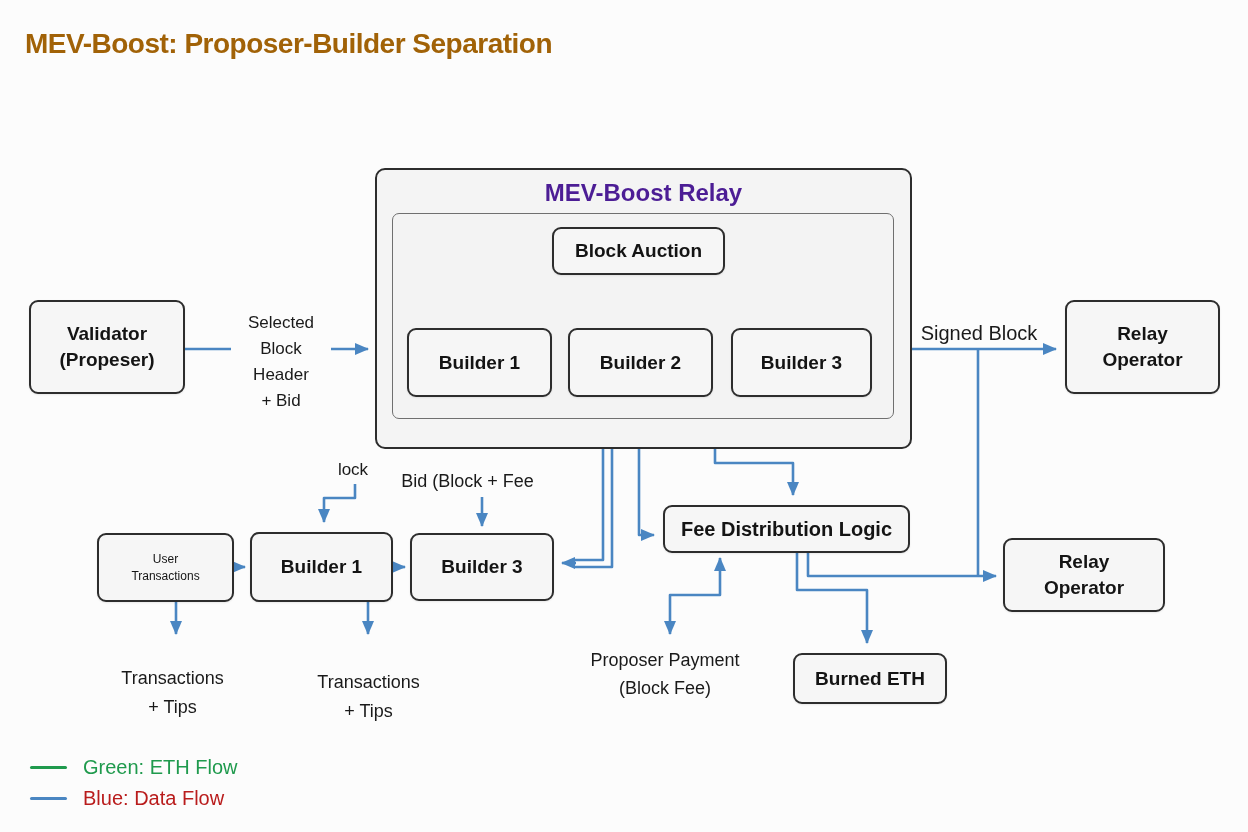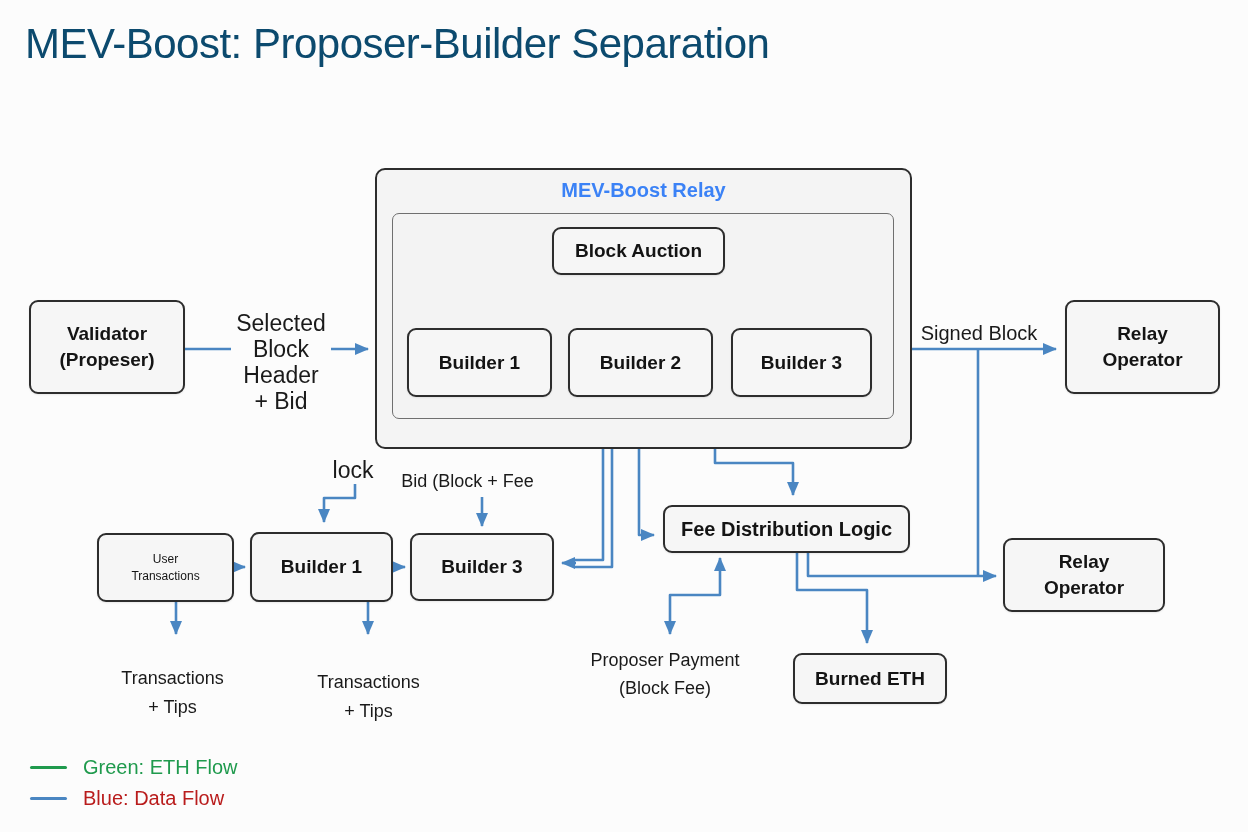--- a/index.html
+++ b/index.html
@@ -9,21 +9,21 @@
   }
   #canvas{
     position:relative;
     width:1248px;height:832px;
     background:#fcfcfc;
     overflow:hidden;
   }
   
   .title{
     position:absolute;left:25px;top:18px;
-    font-size:42px;font-weight:400;color:#0c4a6e;
+    font-size:28px;font-weight:700;color:#a16207;
     letter-spacing:-0.5px;line-height:52px;
   }
   .title .line2{padding-left:135px;}
   
   .node{
     position:absolute;
     background:#f6f6f6;
     border:2px solid #2d2d2d;
     border-radius:9px;
     display:flex;align-items:center;justify-content:center;
@@ -38,31 +38,31 @@
   .node.light{font-weight:400;font-size:12px;}
   .node.reg{font-weight:400;font-size:20px;}
   
   .relay-outer{
     position:absolute;left:375px;top:168px;width:537px;height:281px;
     background:#f4f4f4;border:2px solid #2d2d2d;border-radius:10px;
     box-sizing:border-box;
   }
   .relay-title{
     position:absolute;left:375px;top:179px;width:537px;
-    text-align:center;font-size:20px;font-weight:700;color:#3b82f6;
+    text-align:center;font-size:24px;font-weight:700;color:#4c1d95;
   }
   .relay-inner{
     position:absolute;left:392px;top:213px;width:502px;height:206px;
     background:#f3f3f3;border:1.5px solid #6f6f6f;border-radius:7px;
     box-sizing:border-box;
   }
   
   .flabel{
     position:absolute;
-    color:#1a1a1a;font-size:23px;font-weight:400;
+    color:#1a1a1a;font-size:17px;font-weight:400;
     text-align:center;white-space:pre-line;line-height:26px;
   }
   .flabel.bg{background:#fcfcfc;}
   
   .legend{position:absolute;left:30px;top:752px;}
   .legend-row{display:flex;align-items:center;height:31px;}
   .legend-swatch{width:37px;height:3px;border-radius:2px;margin-right:16px;}
   .legend-swatch.green{background:#1f9a4d;}
   .legend-swatch.blue{background:#4a86c2;}
   .legend-row .ltext{font-size:20px;}

